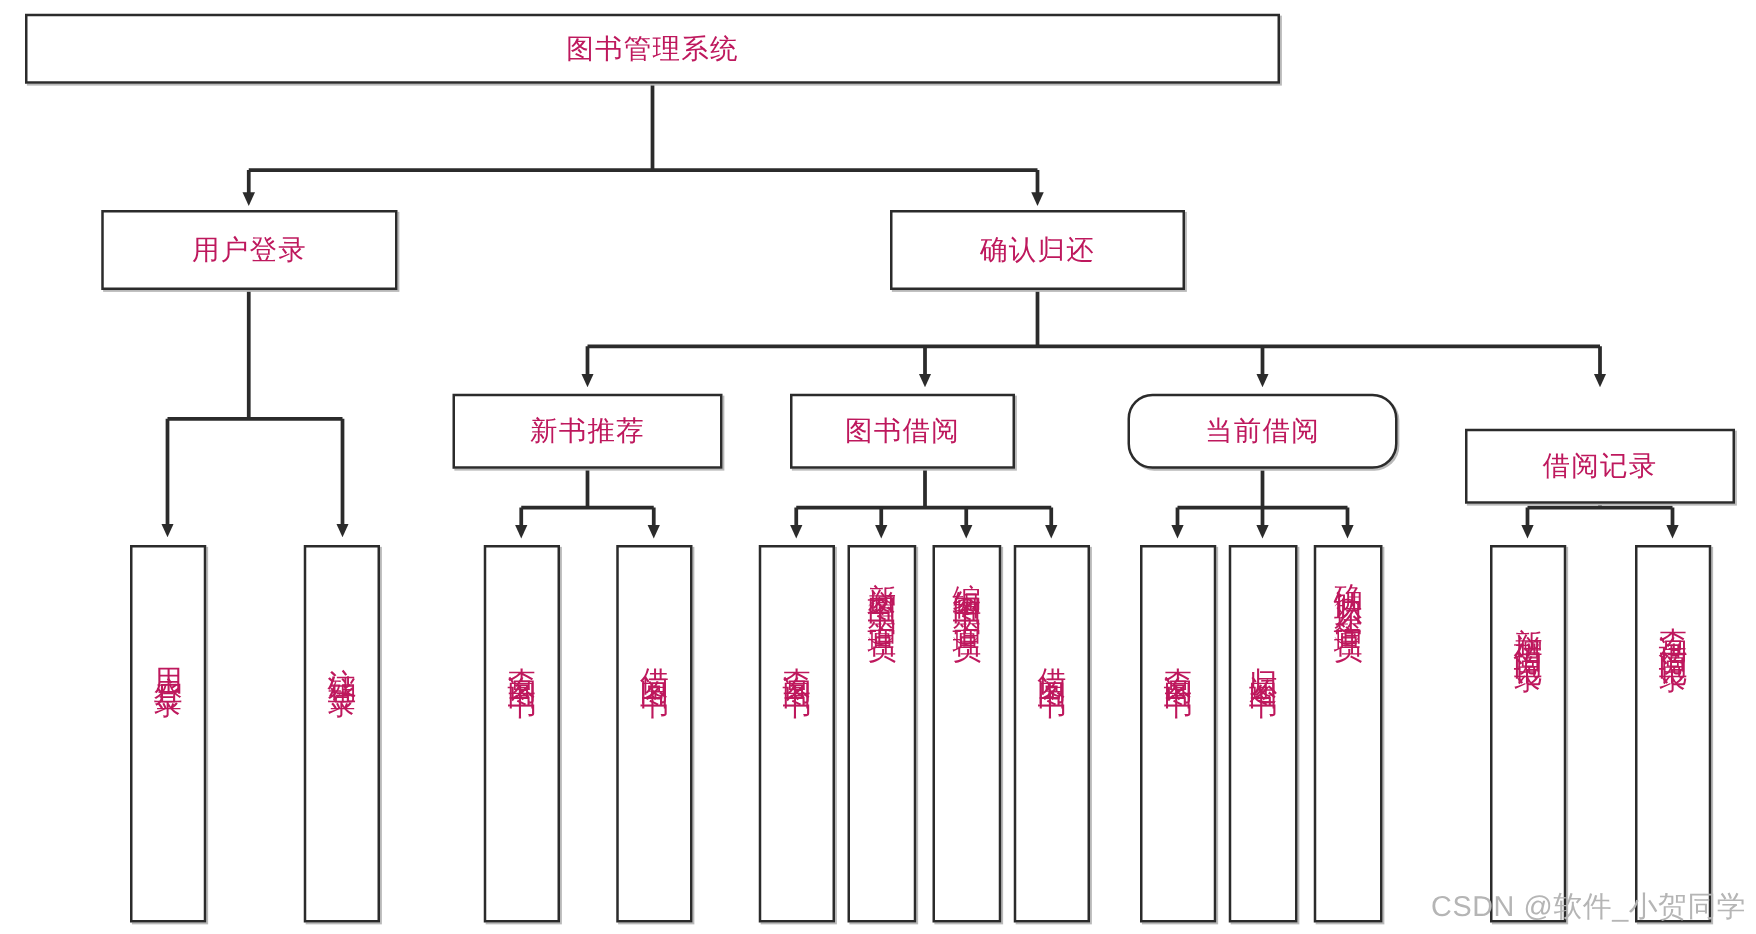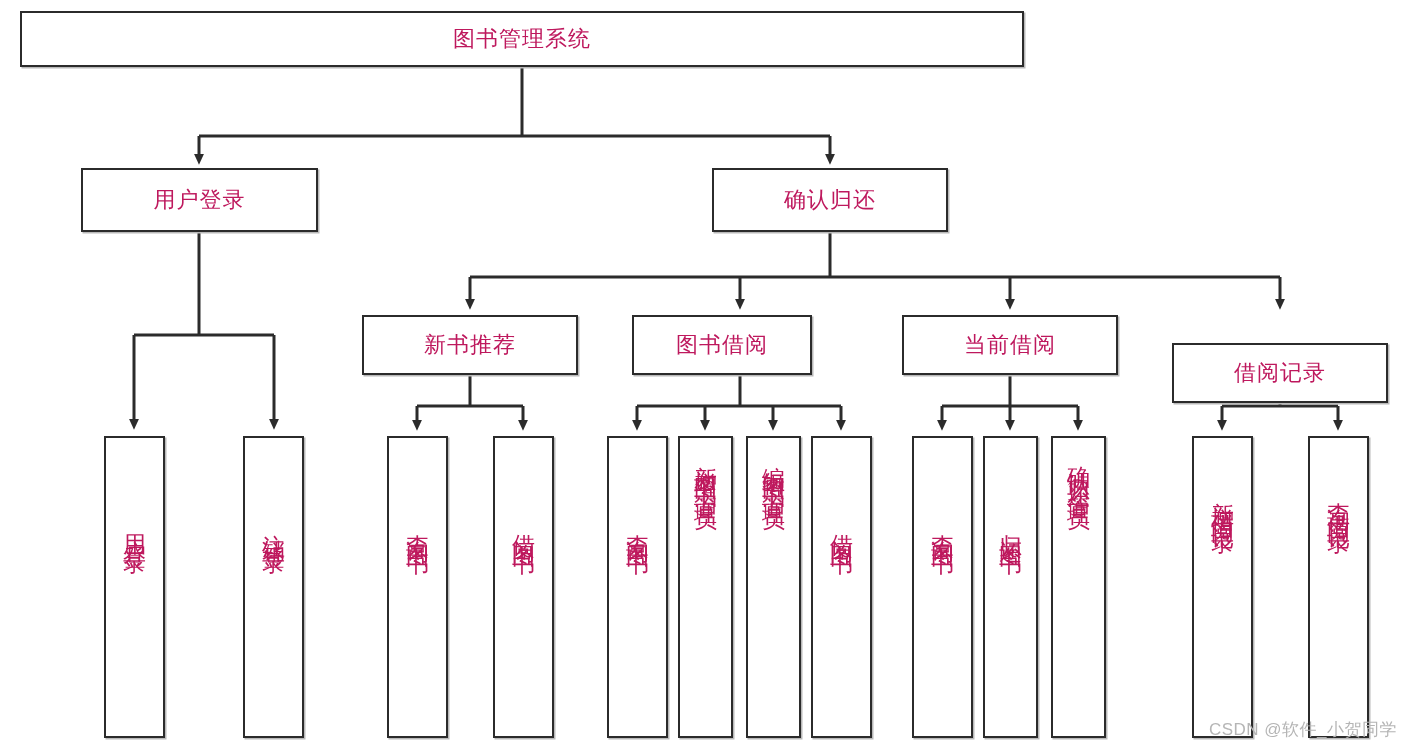--- a/index.html
+++ b/index.html
@@ -39,21 +39,21 @@
     white-space:nowrap;
     display:block;
   }
   .node.leaf.mid .label{margin-top:78px;}
   .node.leaf.top .label{margin-top:10px;}
   .node.leaf.uppermid .label{margin-top:46px;}
 
   #watermark{
     position:absolute;
     right:8px;bottom:6px;
-    font-size:17px;
+    font-size:23px;
     color:#b5b5b5;
     letter-spacing:0.5px;
     white-space:nowrap;
     user-select:none;
   }
 </style>
 </head>
 <body>
 
 <div id="diagram-root">
@@ -118,21 +118,21 @@
   <div class="node" style="left:712px;top:168px;width:236px;height:64px;">
     <span class="label">确认归还</span>
   </div>
 
   <div class="node" style="left:362px;top:315px;width:216px;height:60px;">
     <span class="label">新书推荐</span>
   </div>
   <div class="node" style="left:632px;top:315px;width:180px;height:60px;">
     <span class="label">图书借阅</span>
   </div>
-  <div class="node" style="left:902px;top:315px;width:216px;height:60px;">
+  <div class="node" style="left:902px;top:315px;width:216px;height:60px;border-radius:20px;">
     <span class="label">当前借阅</span>
   </div>
   <div class="node" style="left:1172px;top:315px;width:216px;height:60px;margin-top:28px;">
     <span class="label">借阅记录</span>
   </div>
 
   <div class="node leaf mid" style="left:104px;top:436px;width:61px;height:302px;">
     <span class="label">用户登录</span>
   </div>
   <div class="node leaf mid" style="left:243px;top:436px;width:61px;height:302px;">

